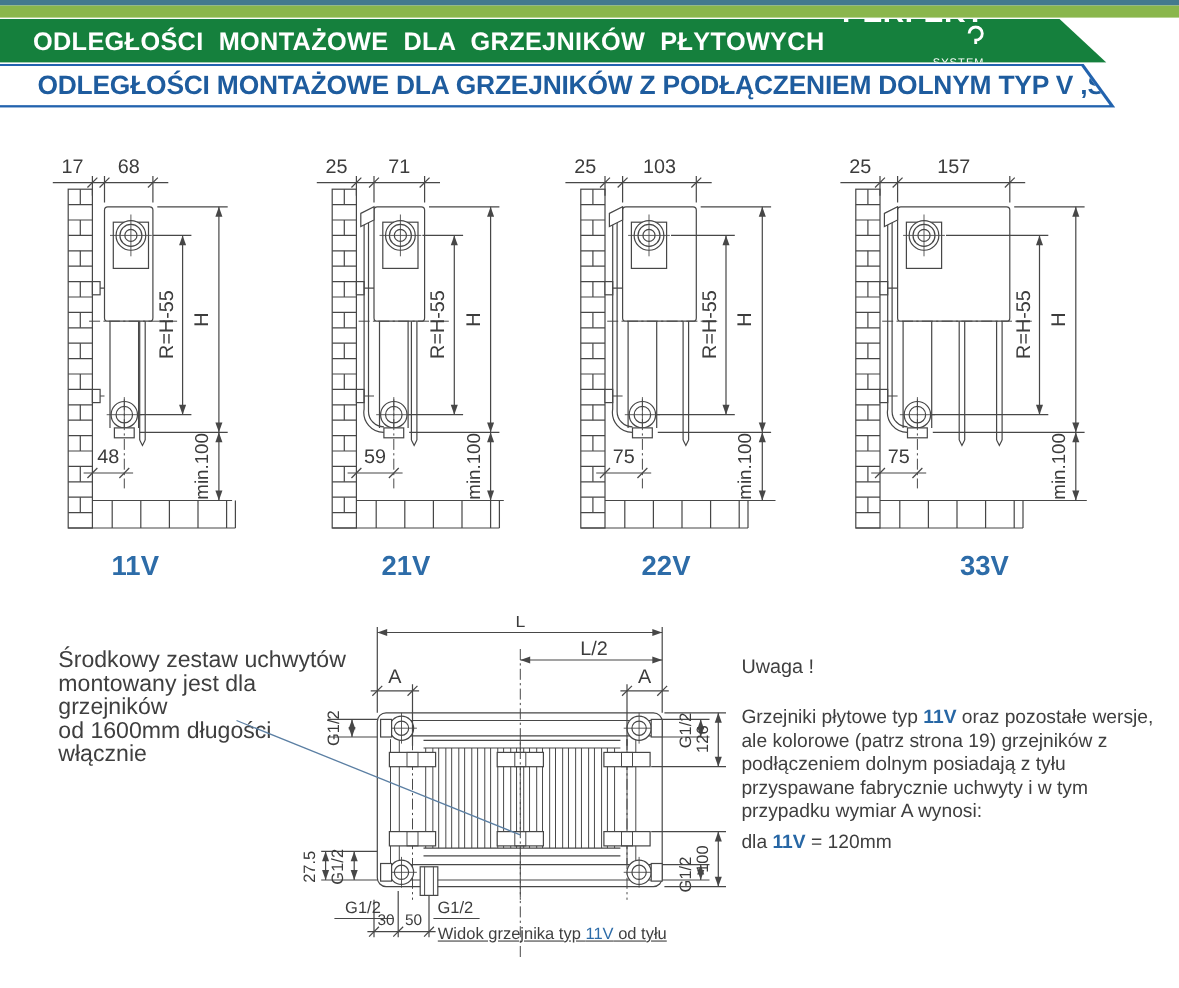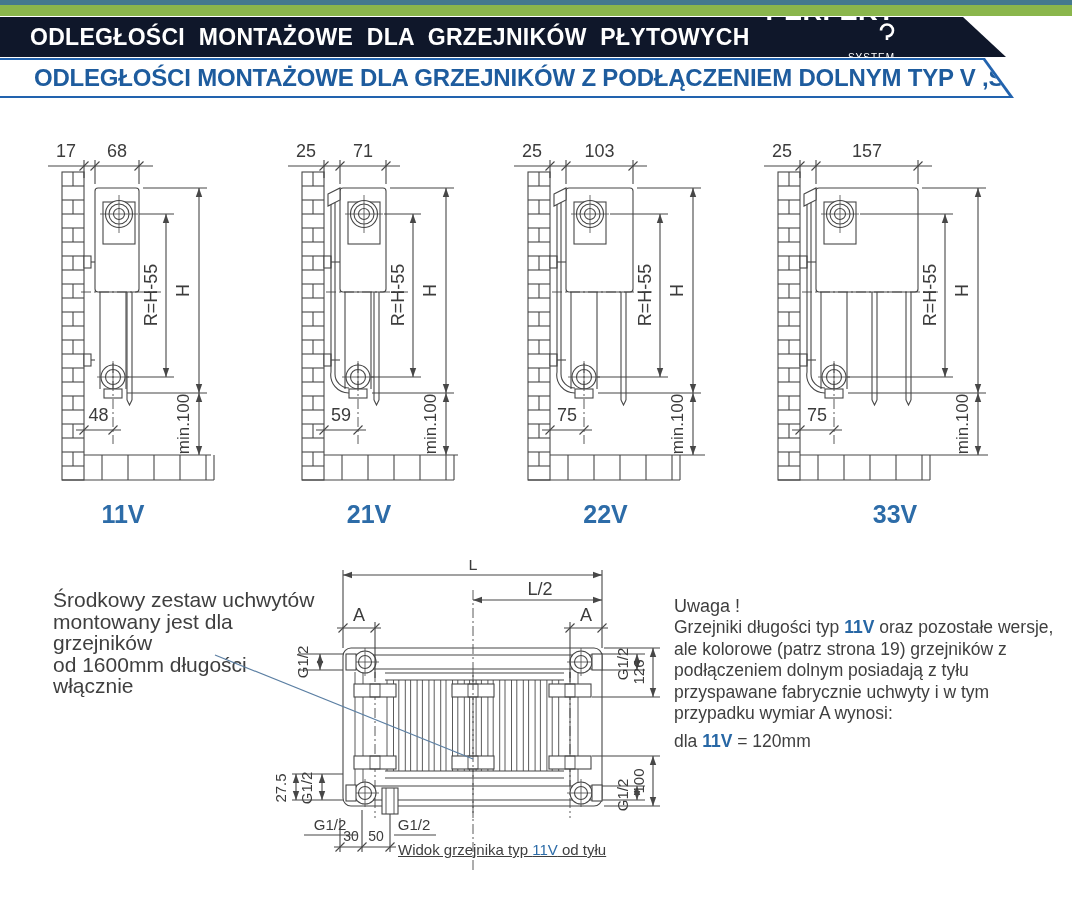--- a/index.html
+++ b/index.html
@@ -1,21 +1,21 @@
 <!DOCTYPE html>
 <html><head>
 <meta charset="utf-8">
 <style>
   html,body{margin:0;padding:0;background:#fff;}
   .page{position:relative;width:1072px;height:898px;background:#fff;overflow:hidden;
         font-family:"Liberation Sans",sans-serif;}
   
   .strip-teal{position:absolute;left:0;top:0;width:1072px;height:5px;background:#44798e;}
   .strip-green{position:absolute;left:0;top:5px;width:1072px;height:11px;background:#8ab64c;}
-  .banner1{position:absolute;left:0;top:17px;width:1006px;height:40px;background:#0f172a;
+  .banner1{position:absolute;left:0;top:17px;width:1006px;height:40px;background:#15803d;
            clip-path:polygon(0 0,963px 0,1006px 100%,0 100%);
            display:flex;align-items:center;color:#fff;}
   .banner1-text{font-size:23px;font-weight:700;letter-spacing:.3px;word-spacing:7px;
                 padding-left:30px;white-space:nowrap;}
   .logo{display:inline-flex;align-items:flex-end;margin-left:16px;position:relative;flex-direction:column;}
   .logo-name{font-size:27px;font-weight:800;letter-spacing:.5px;line-height:24px;}
   .logo-hook{margin-left:-4px;margin-bottom:9px;}
   .logo-sub{font-size:10px;font-weight:400;letter-spacing:1px;margin-left:-3px;margin-bottom:13px;}
   .banner2-outer{position:absolute;left:0;top:58px;width:1014px;height:40px;background:#2263ae;
                  clip-path:polygon(0 0,985px 0,1014px 100%,0 100%);}
@@ -26,21 +26,21 @@
                 padding-left:34px;white-space:nowrap;}
   
   svg text{font-family:"Liberation Sans",sans-serif;}
   .sec-svg{position:absolute;top:138px;width:250px;height:395px;}
   .rear-svg{position:absolute;left:200px;top:560px;width:500px;height:338px;}
   .note-left{position:absolute;left:53px;top:589px;width:280px;font-size:21px;
              line-height:21.5px;color:#3f3f3f;}
   .caption{position:absolute;left:398px;top:841px;font-size:15px;color:#3f3f3f;white-space:nowrap;text-decoration:underline;}
   .caption .blue{color:#2d6ca8;}
   .note-right{position:absolute;left:674px;top:596px;width:396px;color:#3f3f3f;}
-  .nr-title{font-size:18px;}
+  .nr-title{font-size:18px;margin-bottom:24px;}
   .nr-para{font-size:17.5px;line-height:21.5px;}
   .nr-line{font-size:17.5px;line-height:24px;margin-top:4px;}
   .blue-b{color:#2767a5;font-weight:700;}
 </style>
 </head>
 <body>
 
 <div class="page">
 
   <div class="strip-teal"></div>
@@ -759,20 +759,20 @@
       </g>
     </svg>
 
   <div class="caption">
     <span>Widok grzejnika typ </span><span class="blue">11V</span><span> od tyłu</span>
   </div>
 
   <div class="note-right">
     <div class="nr-title">Uwaga !</div>
     <div class="nr-para">
-      <span>Grzejniki długości typ </span><span class="blue-b">11V</span><span> oraz pozostałe wersje, ale kolorowe (patrz strona 19) grzejników z podłączeniem dolnym posiadają z tyłu przyspawane fabrycznie uchwyty i w tym przypadku wymiar A wynosi:</span>
+      <span>Grzejniki płytowe typ </span><span class="blue-b">11V</span><span> oraz pozostałe wersje, ale kolorowe (patrz strona 19) grzejników z podłączeniem dolnym posiadają z tyłu przyspawane fabrycznie uchwyty i w tym przypadku wymiar A wynosi:</span>
     </div>
     <div class="nr-line">
       <span>dla </span><span class="blue-b">11V</span><span> = 120mm</span>
     </div>
   </div>
 
 </div>
 
 </body></html>

